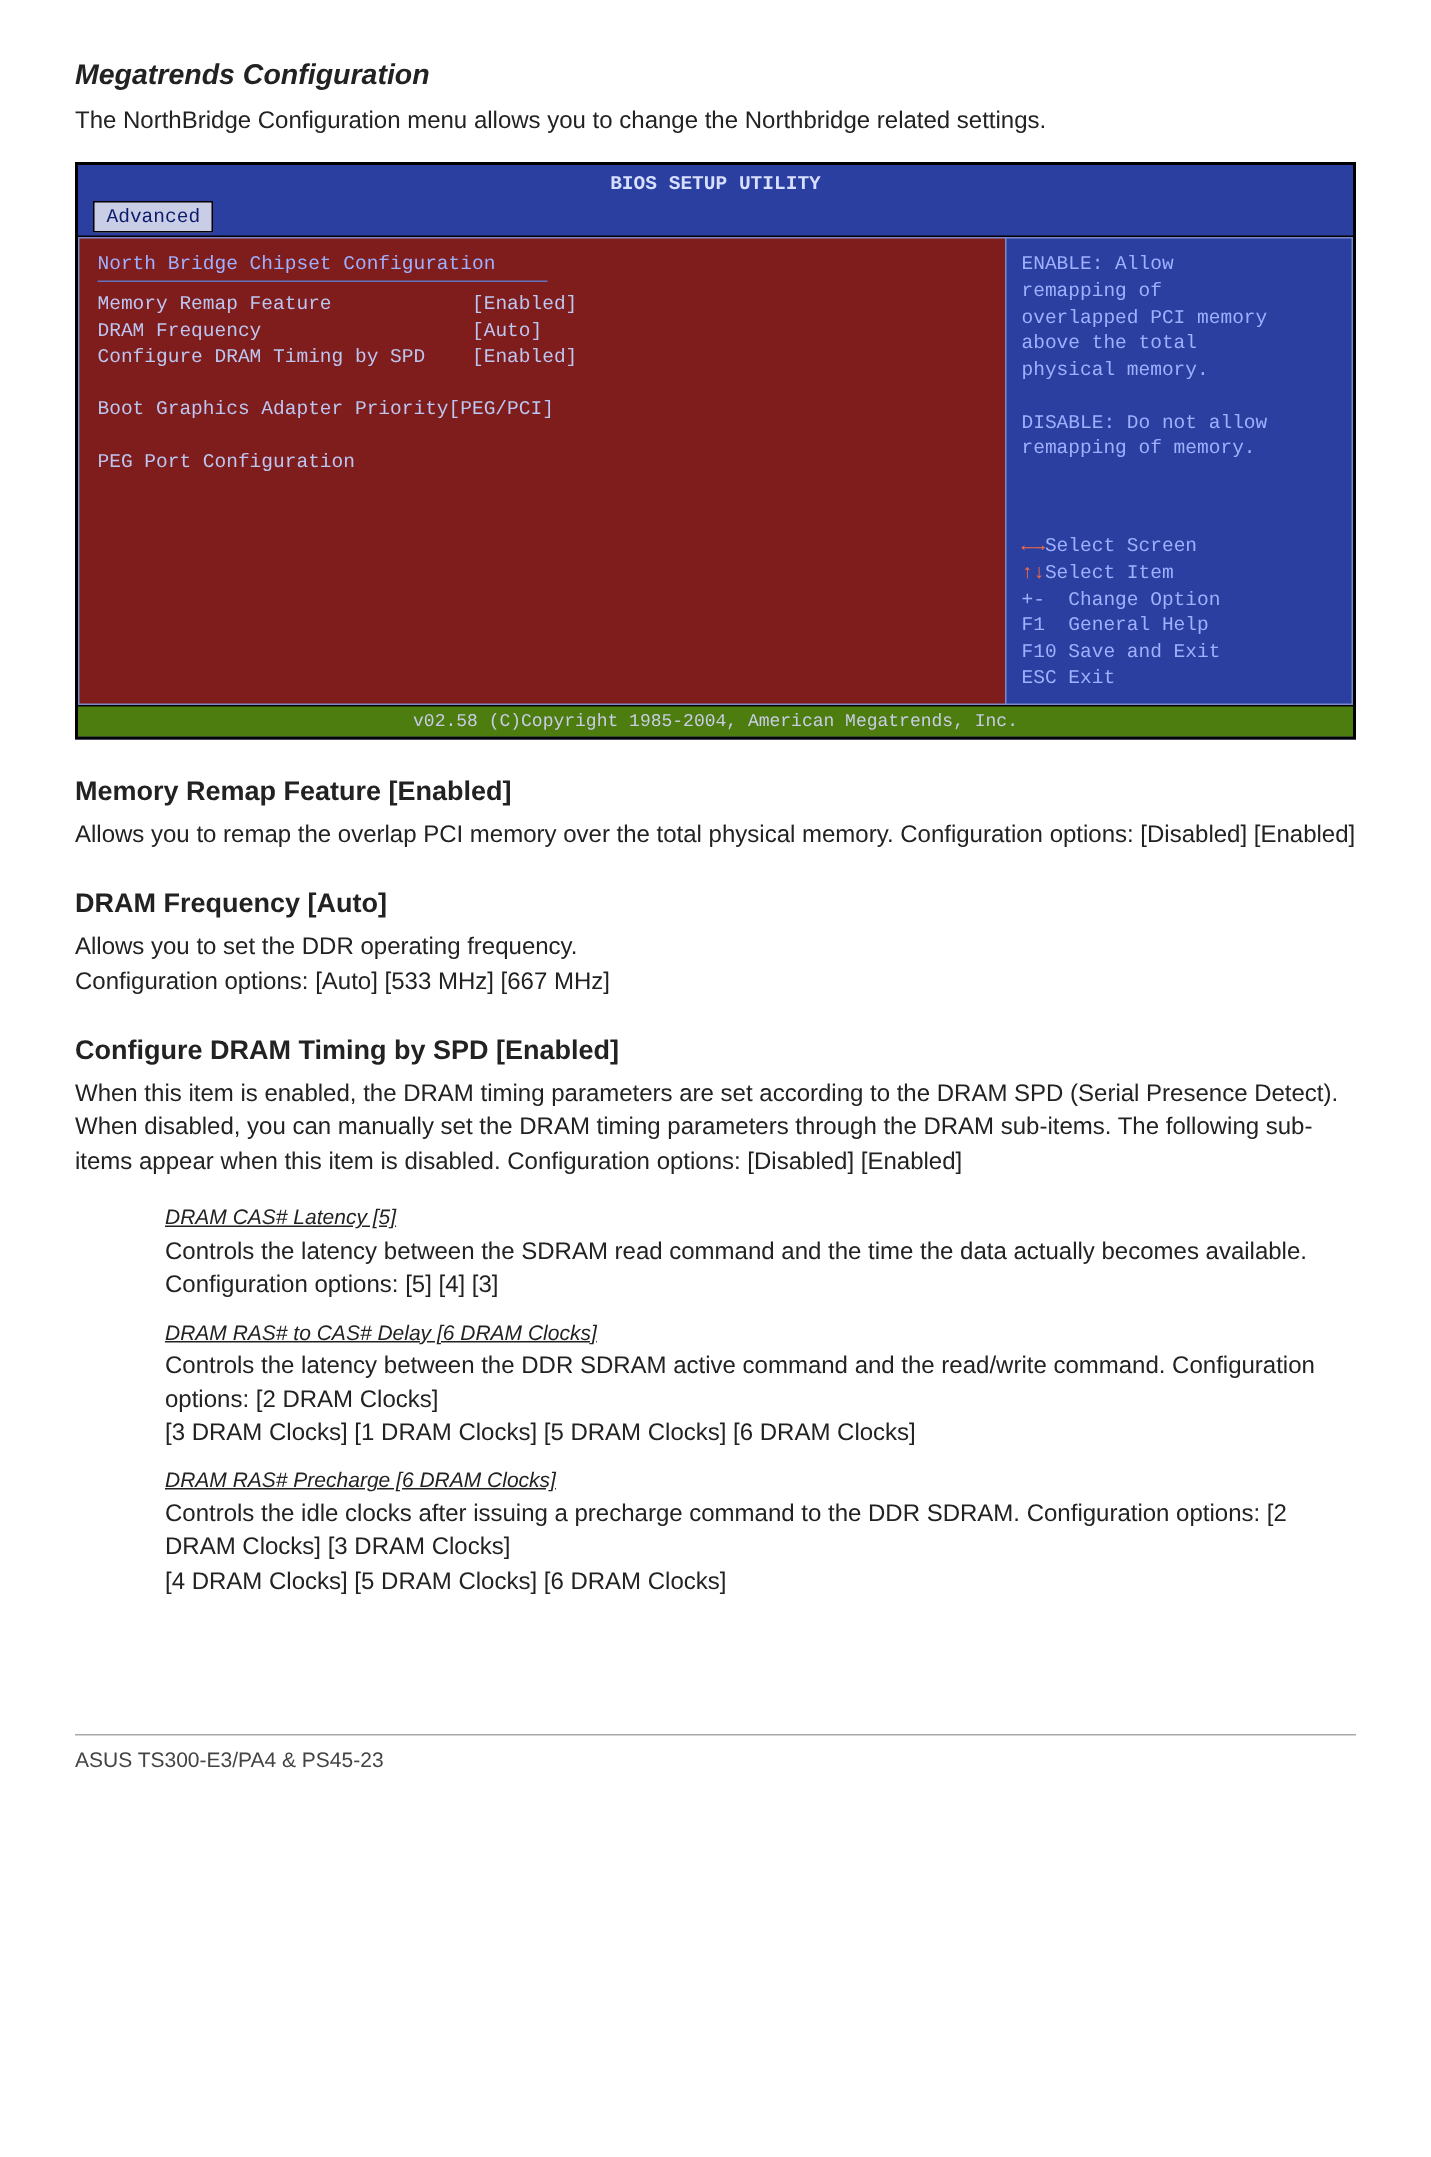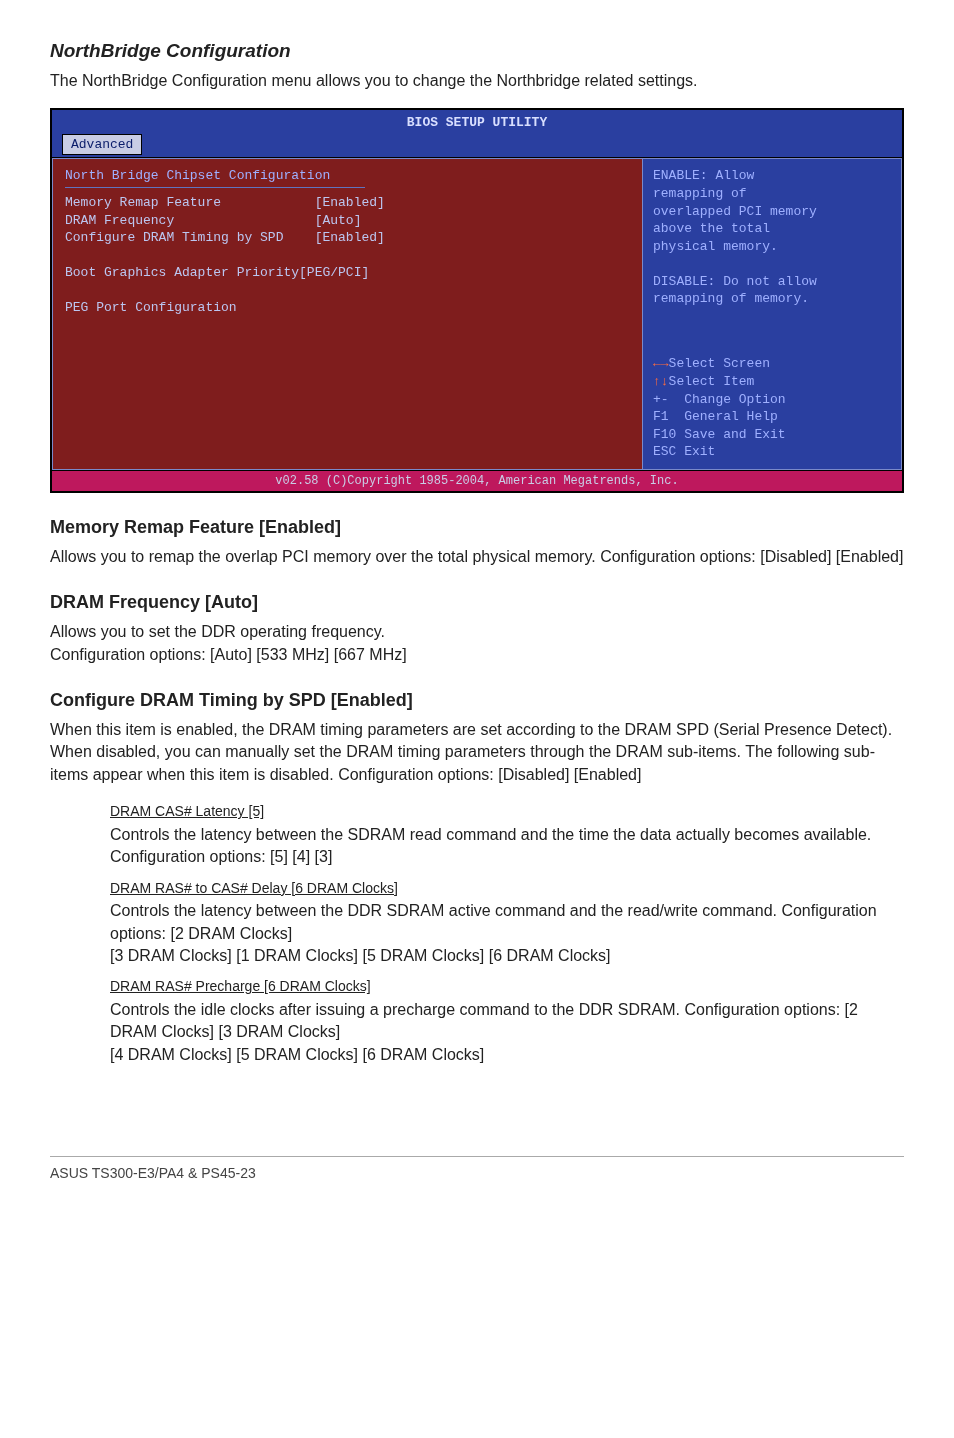--- a/index.html
+++ b/index.html
@@ -27,20 +27,21 @@
     line-height: 1.4;
     margin: 0 0 16px 0;
   }
   .indent-block {
     margin-left: 60px;
     font-size: 16px;
     line-height: 1.4;
   }
   .indent-block .sub-head {
     text-decoration: underline;
+    font-style: italic;
     font-size: 14px;
     margin: 10px 0 2px 0;
   }
   .indent-block p { margin: 0 0 10px 0; }
 
   
   .bios {
     border: 2px solid #000;
     margin: 12px 0 24px 0;
     font-family: "Courier New", monospace;
@@ -84,52 +85,52 @@
     margin-bottom: 2px;
   }
   .bios-left .divider {
     height: 1px;
     background: #6074c0;
     width: 300px;
     margin: 2px 0 6px 0;
   }
   .bios-row { white-space: pre; color: #bcc6f0; }
   .bios-right {
-    width: 260px;
+    width: 232px;
     background: #2a3fa0;
     border: 1px solid #7a89c9;
     padding: 8px 10px;
     color: #9fb0ff;
   }
   .bios-right .help { margin-bottom: 30px; white-space: pre-line; }
   .bios-right .keys { white-space: pre; }
   .bios-right .arrows::before { content: "\2190\2192 "; color: #ff6b3d; }
   .bios-right .updown::before { content: "\2191\2193 "; color: #ff6b3d; }
   .bios-footer {
-    background: #be185d;
+    background: #4d7c0f;
     color: #c9cde5;
     text-align: center;
     border-top: 1px solid #000;
     padding: 2px 0;
     font-size: 12px;
   }
 
   .page-footer {
     margin-top: 90px;
     padding-top: 8px;
     border-top: 1px solid #aaa;
     display: flex;
     font-size: 14px;
     color: #444;
   }
 </style>
 </head>
 <body>
 
-<h3 class="section-title-italic">NorthBridge Configuration</h3>
+<h3 class="section-title-italic">Megatrends Configuration</h3>
 <p class="body-text">The NorthBridge Configuration menu allows you to change the Northbridge related settings.</p>
 
 <div class="bios">
   <div class="bios-header">
     <div class="bios-title">BIOS SETUP UTILITY</div>
     <span class="bios-tab">Advanced</span>
   </div>
   <div class="bios-body">
     <div class="bios-left">
       <div class="heading">North Bridge Chipset Configuration</div>

